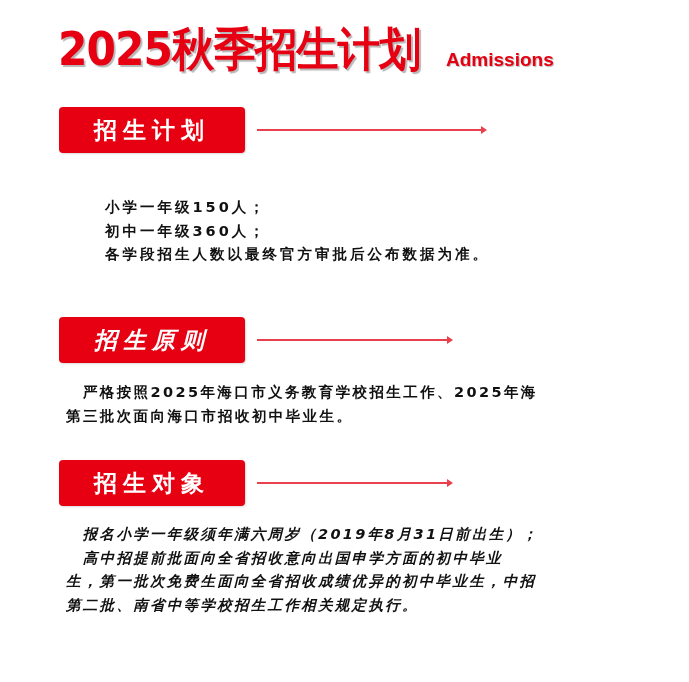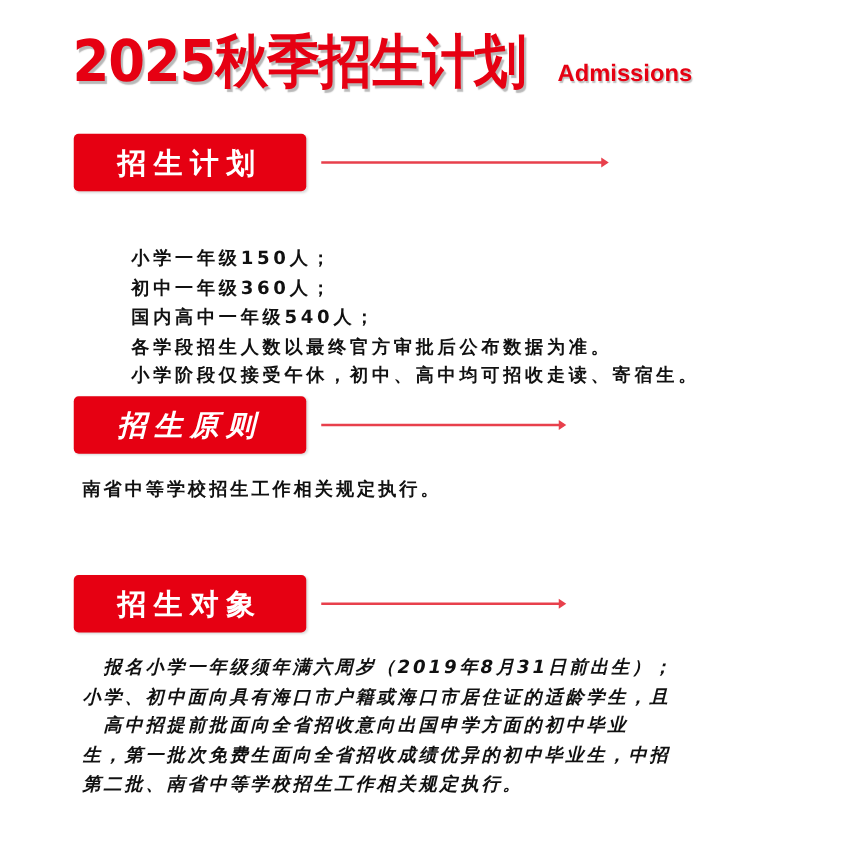--- a/index.html
+++ b/index.html
@@ -22,36 +22,34 @@
   <span class="title-sub">Admissions</span>
 </div>
 
 <div class="section-head" style="top:107px;">
   <div class="badge">招生计划</div>
   <div class="arrow" style="width:228px;"></div>
 </div>
 <div class="para" style="left:105px; top:166px; letter-spacing:3px;margin-top:30px;">
   <div>小学一年级150人；</div>
   <div>初中一年级360人；</div>
-  <div>国内高中一年级540人；</div>
   <div>各学段招生人数以最终官方审批后公布数据为准。</div>
-  <div>小学阶段仅接受午休，初中、高中均可招收走读、寄宿生。</div>
 </div>
 
 <div class="section-head" style="top:317px;font-style:italic;">
   <div class="badge">招生原则</div>
   <div class="arrow" style="width:194px;"></div>
 </div>
 <div class="para" style="left:66px; top:381px; letter-spacing:2.4px;">
-  <div>南省中等学校招生工作相关规定执行。</div>
+  <div>　严格按照2025年海口市义务教育学校招生工作、2025年海</div>
+  <div>第三批次面向海口市招收初中毕业生。</div>
 </div>
 
 <div class="section-head" style="top:460px;">
   <div class="badge">招生对象</div>
   <div class="arrow" style="width:194px;"></div>
 </div>
 <div class="para" style="left:66px; top:523px; letter-spacing:2.3px;font-style:italic;">
   <div>　报名小学一年级须年满六周岁（2019年8月31日前出生）；</div>
-  <div>小学、初中面向具有海口市户籍或海口市居住证的适龄学生，且</div>
   <div>　高中招提前批面向全省招收意向出国申学方面的初中毕业</div>
   <div>生，第一批次免费生面向全省招收成绩优异的初中毕业生，中招</div>
   <div>第二批、南省中等学校招生工作相关规定执行。</div>
 </div>
 
 </body></html>

